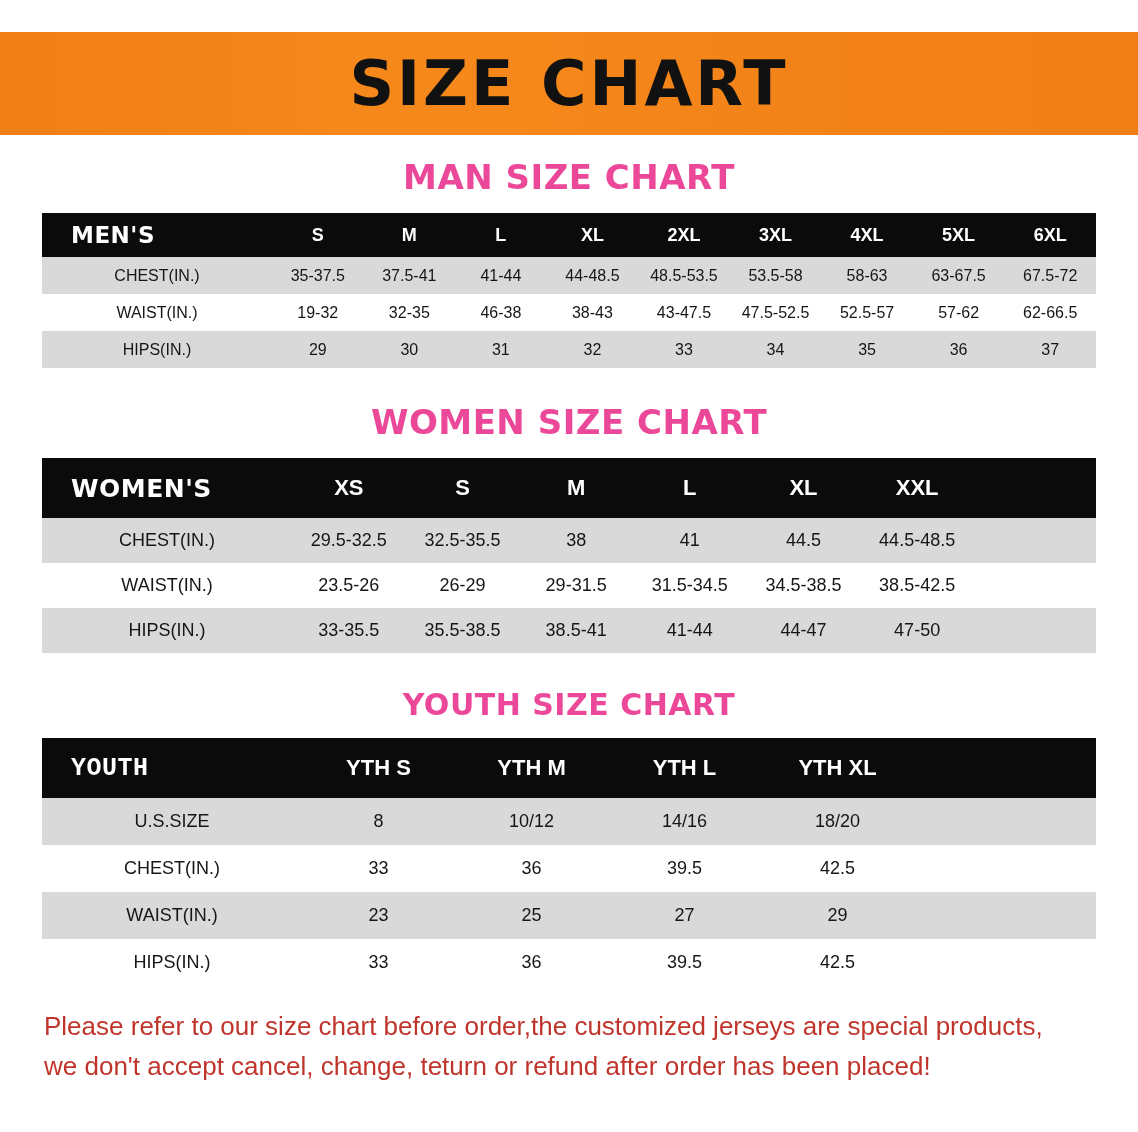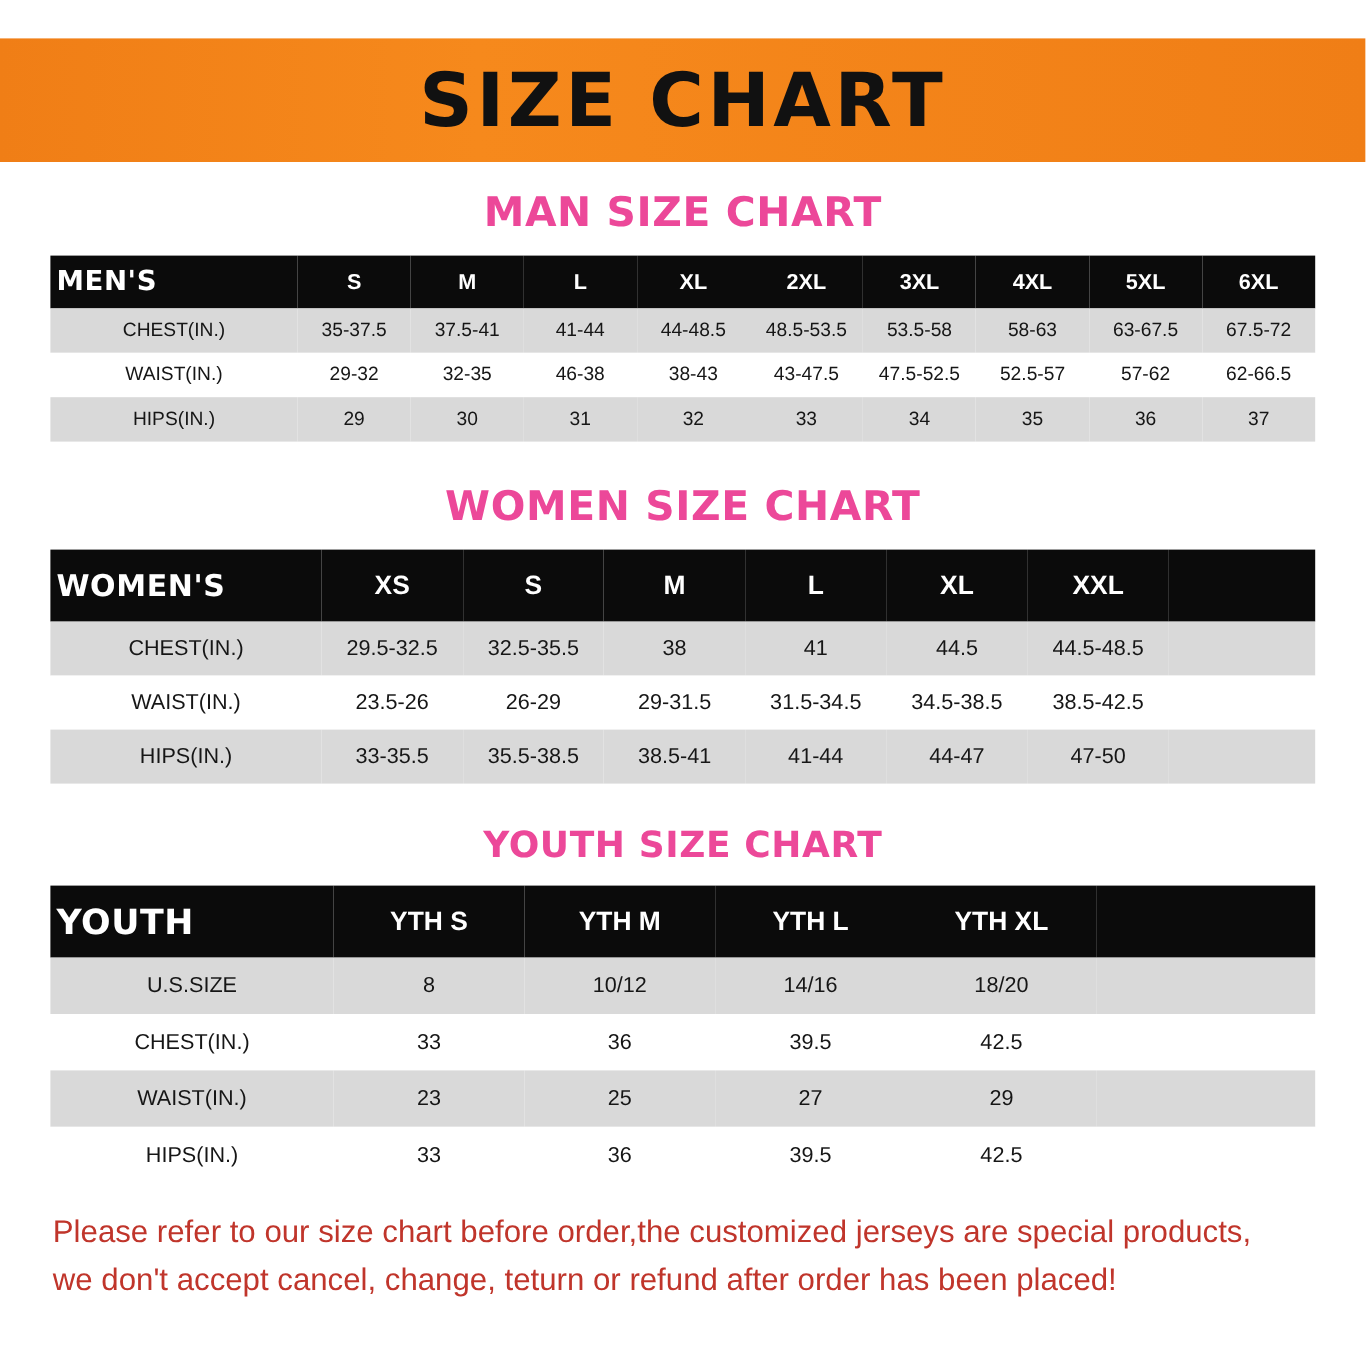--- a/index.html
+++ b/index.html
@@ -63,21 +63,21 @@
     white-space: nowrap;
   }
   
   table.size-table thead th {
     background: #0b0b0b;
     color: #ffffff;
     font-weight: bold;
   }
   table.size-table thead th.corner {
     text-align: left;
-    padding-left: 5px;
+    padding-left: 29px;
     font-family: "DejaVu Sans", sans-serif;
     letter-spacing: 0.5px;
   }
   
   table.size-table tbody tr.shade td { background: #d9d9d9; }
   table.size-table tbody tr.plain td { background: #ffffff; }
   table.size-table tbody td.rowlabel {
     text-align: center;
     font-family: "Liberation Sans", sans-serif;
   }
@@ -89,21 +89,21 @@
   #men-table tbody td.rowlabel { font-size: 16px; }
 
   
   #women-table thead th { height: 58px; font-size: 22px; }
   #women-table thead th.corner { font-size: 25px; }
   #women-table tbody td { height: 43px; font-size: 18px; }
   #women-table tbody td.rowlabel { font-size: 18px; }
 
   
   #youth-table thead th { height: 58px; font-size: 22px; }
-  #youth-table thead th.corner { font-size: 29px; }
+  #youth-table thead th.corner { font-size: 25px; font-family: Liberation Mono, monospace; }
   #youth-table tbody td { height: 45px; font-size: 18px; }
   #youth-table tbody td.rowlabel { font-size: 18px; }
 
   
   .note {
     margin: 20px 44px 0 44px;
     color: #c0352b;
     font-family: "Liberation Sans", sans-serif;
     font-size: 26px;
     line-height: 1.55;
@@ -144,21 +144,21 @@
         <td>41-44</td>
         <td>44-48.5</td>
         <td>48.5-53.5</td>
         <td>53.5-58</td>
         <td>58-63</td>
         <td>63-67.5</td>
         <td>67.5-72</td>
       </tr>
       <tr class="plain">
         <td class="rowlabel">WAIST(IN.)</td>
-        <td>29-32</td>
+        <td>19-32</td>
         <td>32-35</td>
         <td>46-38</td>
         <td>38-43</td>
         <td>43-47.5</td>
         <td>47.5-52.5</td>
         <td>52.5-57</td>
         <td>57-62</td>
         <td>62-66.5</td>
       </tr>
       <tr class="shade">

